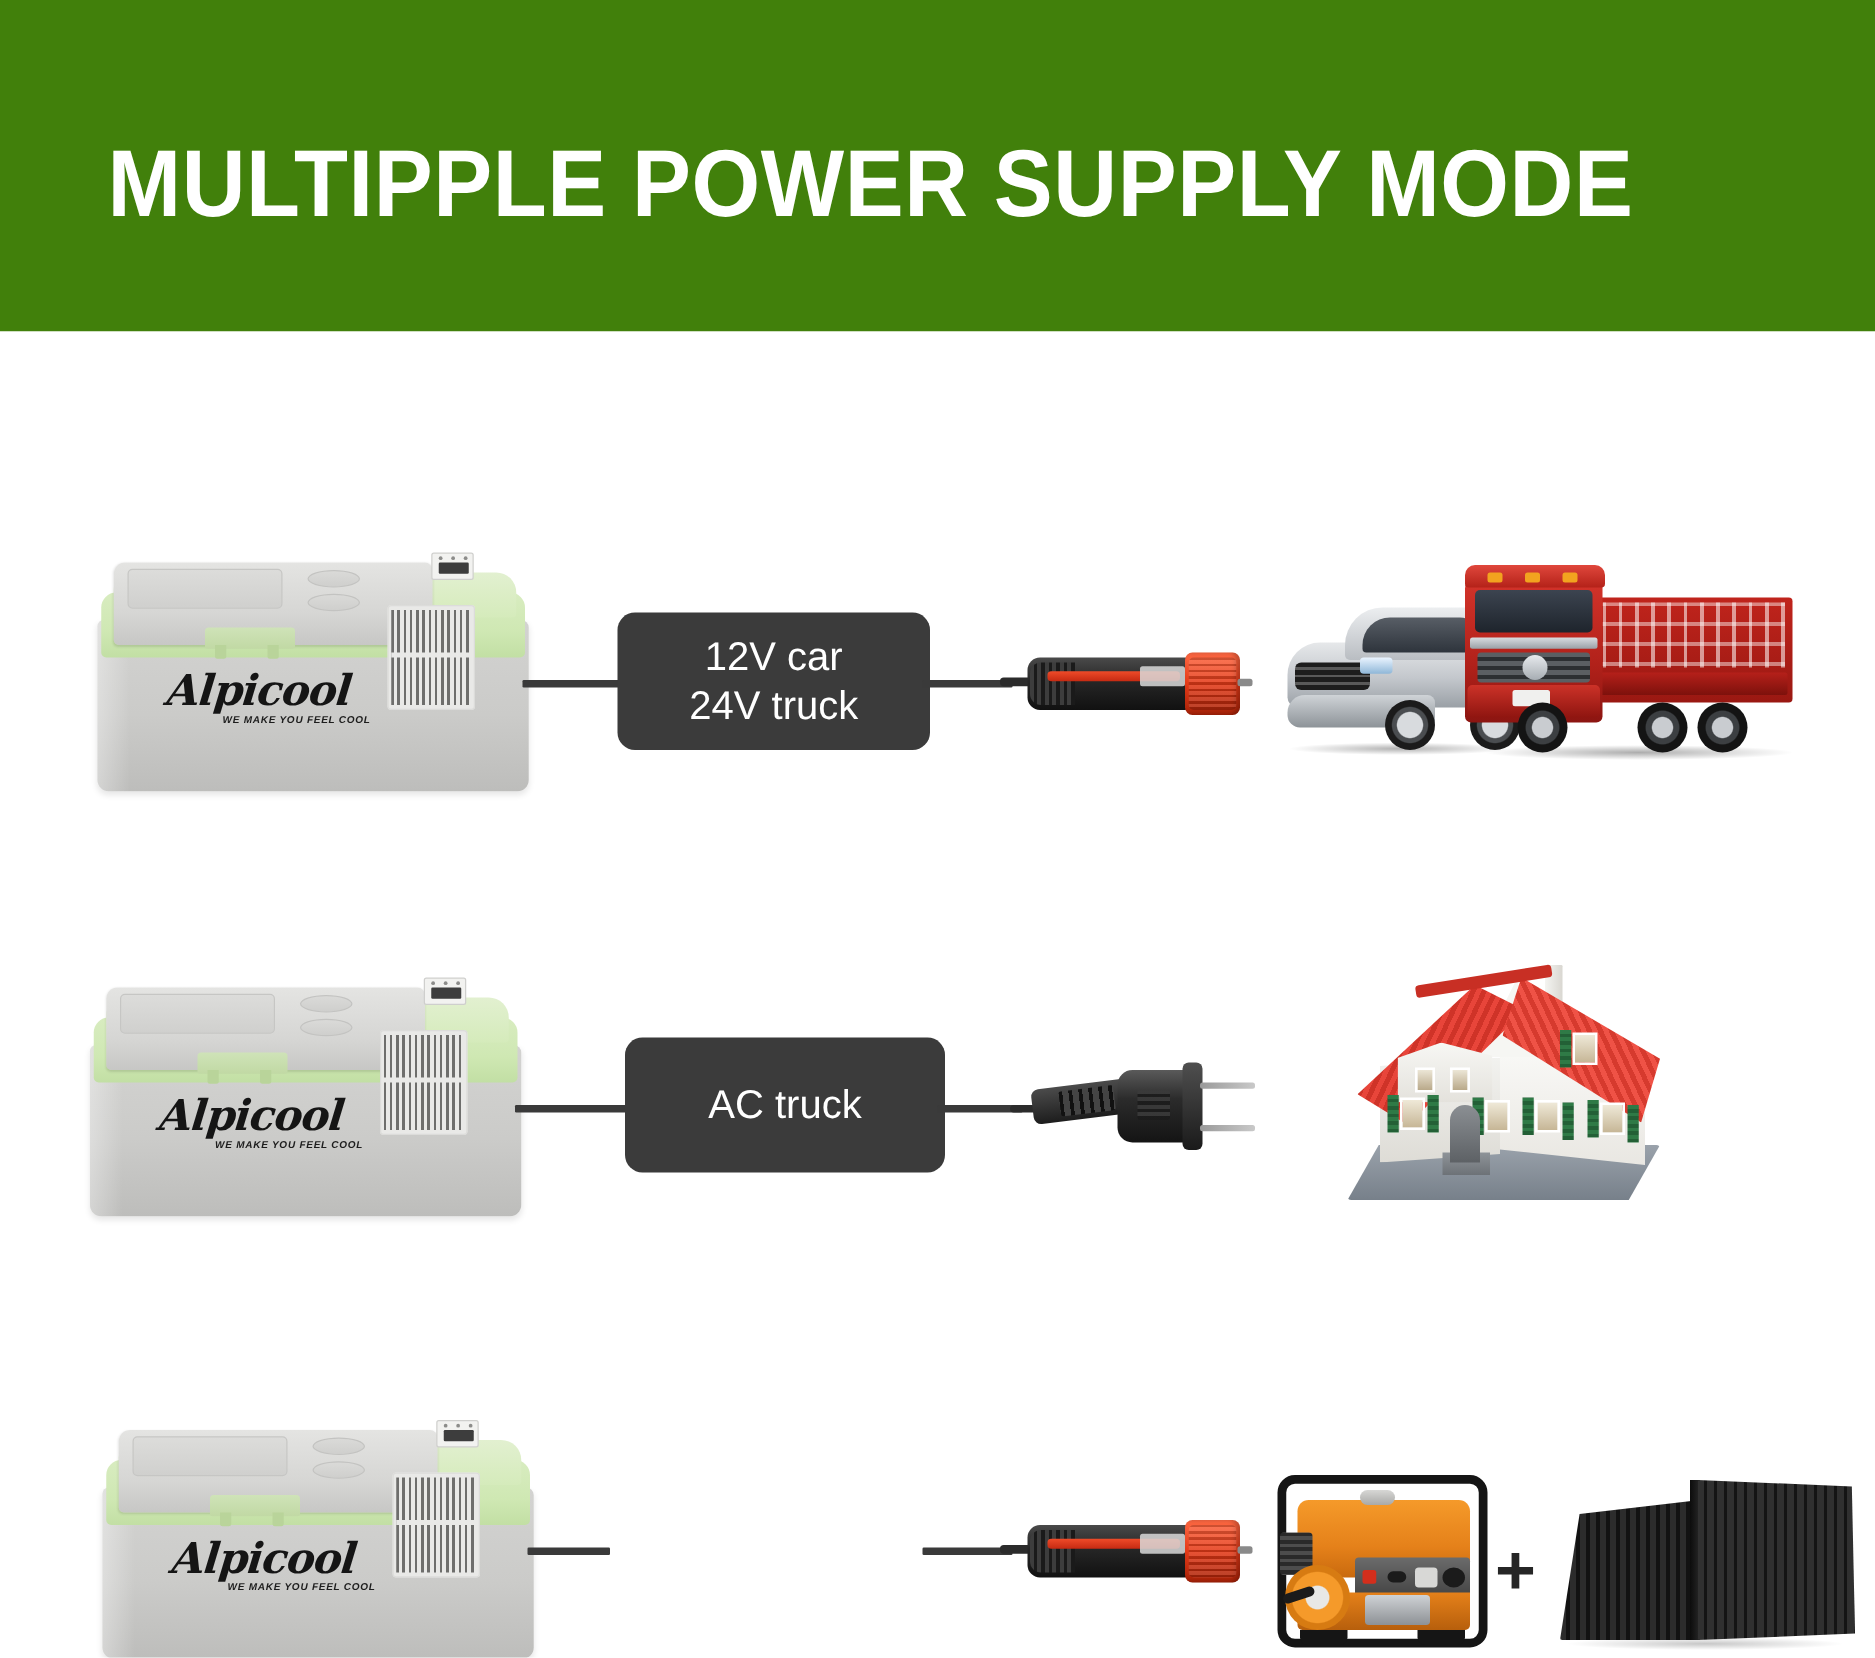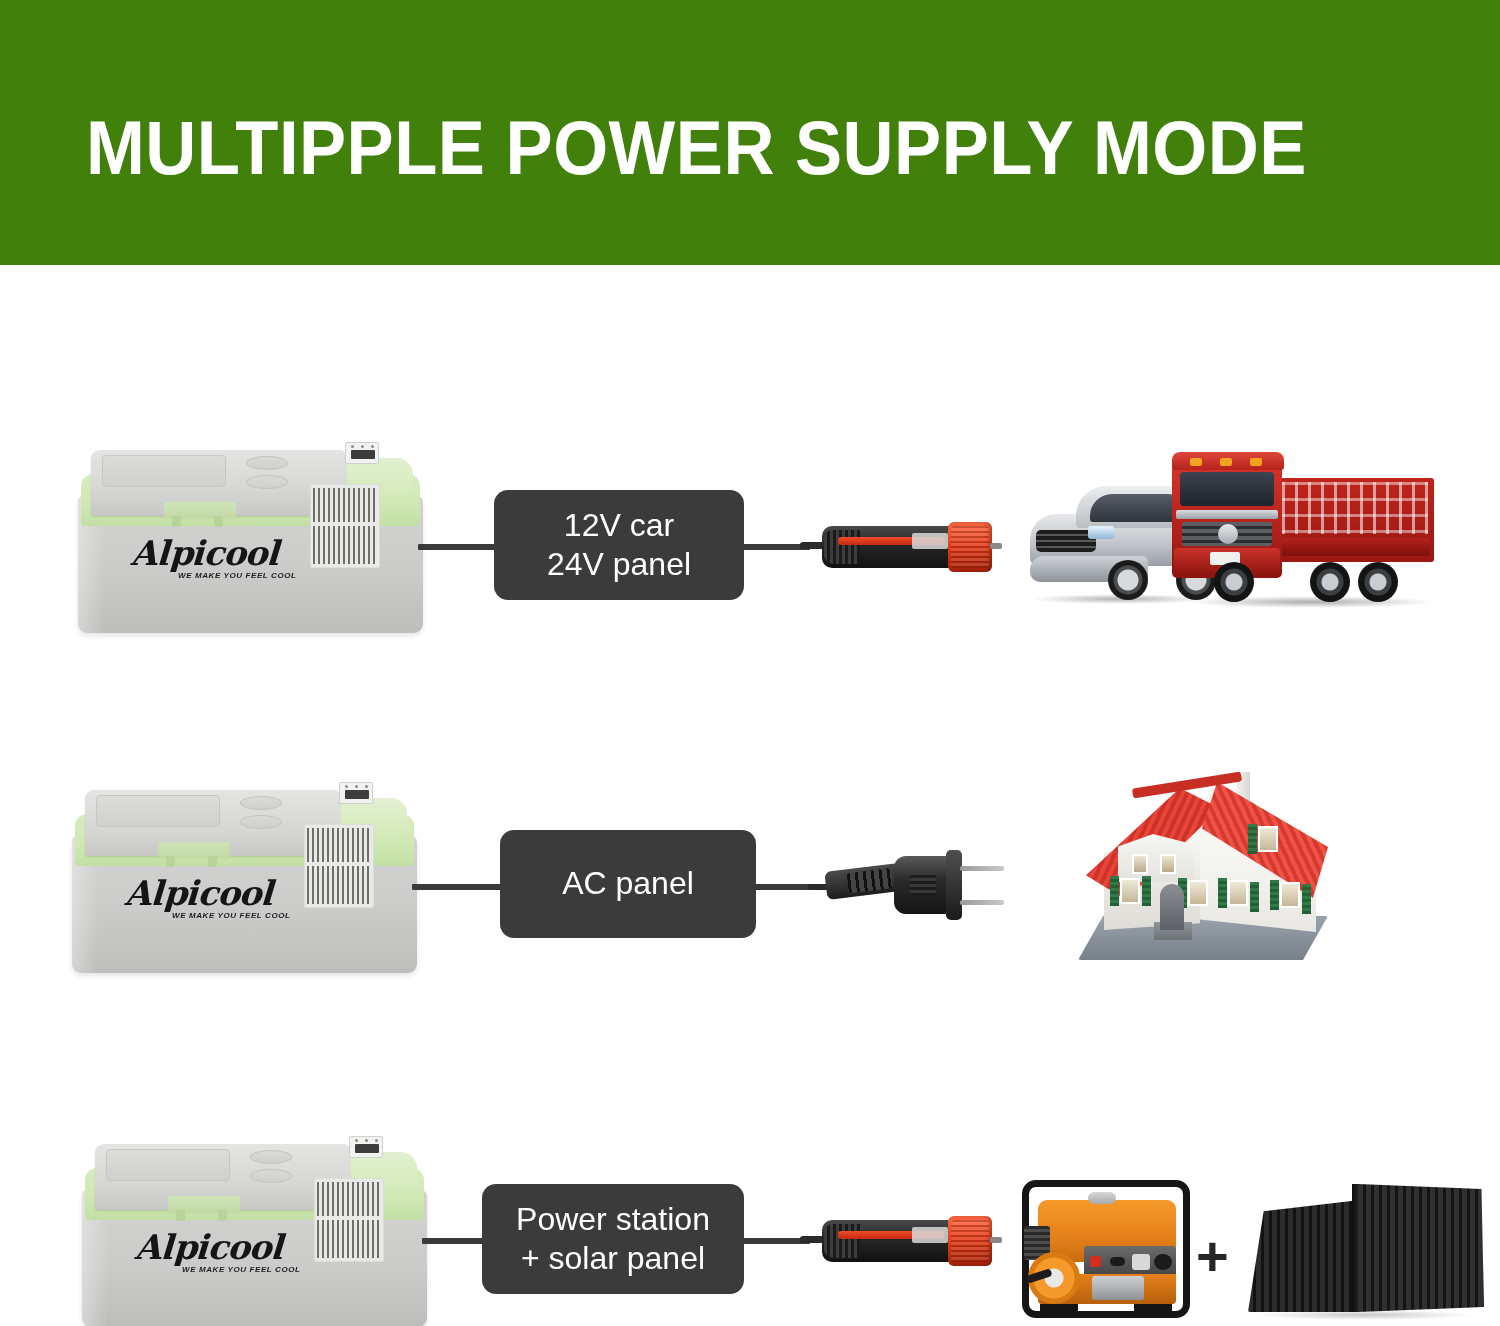--- a/index.html
+++ b/index.html
@@ -525,21 +525,21 @@
     <div class="fr-logo">
       <div class="mark">Alpicool</div>
       <div class="tag">WE MAKE YOU FEEL COOL</div>
     </div>
   </div>
 
   <div class="cable" style="left:418px; top:244px; width:92px;"></div>
 
   <div class="chip" style="left:494px; top:190px; width:250px; height:110px;">
     <span>12V car</span>
-    <span>24V panel</span>
+    <span>24V truck</span>
   </div>
 
   <div class="cable" style="left:738px; top:244px; width:72px;"></div>
 
   <div class="plug12" style="left:800px; top:216px;">
     <div class="lead"></div>
       <div class="shaft"></div>
       <div class="ribs"></div>
     <div class="stripe"></div>
       <div class="win"></div>
@@ -606,21 +606,21 @@
     <div class="fr-grille"></div>
     <div class="fr-logo">
       <div class="mark">Alpicool</div>
       <div class="tag">WE MAKE YOU FEEL COOL</div>
     </div>
   </div>
 
   <div class="cable" style="left:412px; top:212px; width:98px;"></div>
 
   <div class="chip" style="left:500px; top:158px; width:256px; height:108px;">
-    <span>AC panel</span>
+    <span>AC truck</span>
   </div>
 
   <div class="cable" style="left:750px; top:212px; width:68px;"></div>
 
   <div class="plugac" style="left:808px; top:176px;">
     <div class="lead"></div>
       <div class="strain"></div>
       <div class="head"></div>
     <div class="flange"></div>
       <div class="prong p1"></div>
@@ -687,24 +687,20 @@
     </div>
     <div class="fr-grille"></div>
     <div class="fr-logo">
       <div class="mark">Alpicool</div>
       <div class="tag">WE MAKE YOU FEEL COOL</div>
     </div>
   </div>
 
   <div class="cable" style="left:422px; top:216px; width:66px;"></div>
 
-  <div class="chip" style="left:482px; top:162px; width:262px; height:110px;">
-    <span>Power station</span>
-    <span>+ solar panel</span>
-  </div>
 
   <div class="cable" style="left:738px; top:216px; width:72px;"></div>
 
   <div class="plug12" style="left:800px; top:188px;">
     <div class="lead"></div>
       <div class="shaft"></div>
       <div class="ribs"></div>
     <div class="stripe"></div>
       <div class="win"></div>
       <div class="tip"></div>

